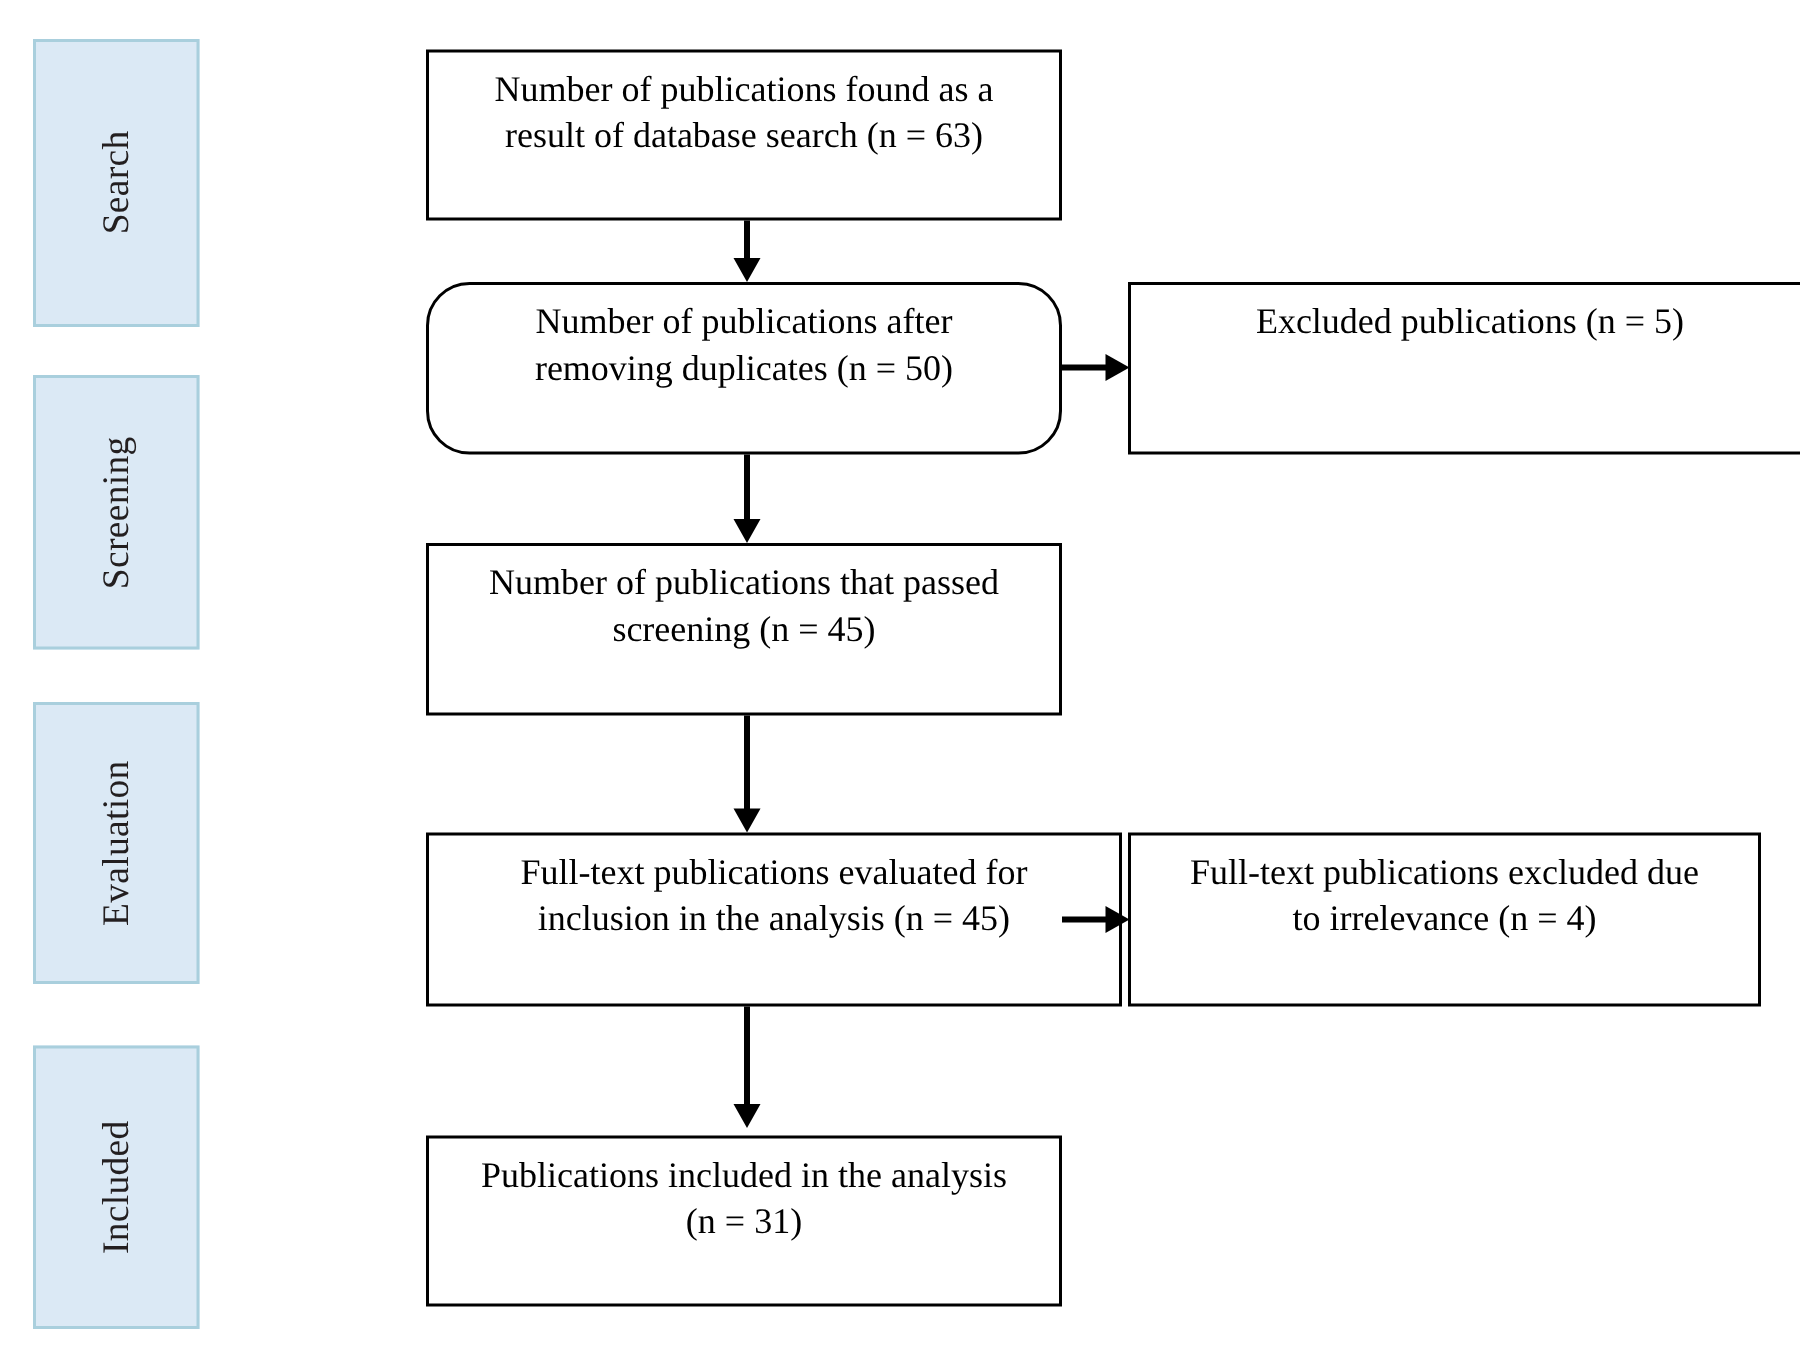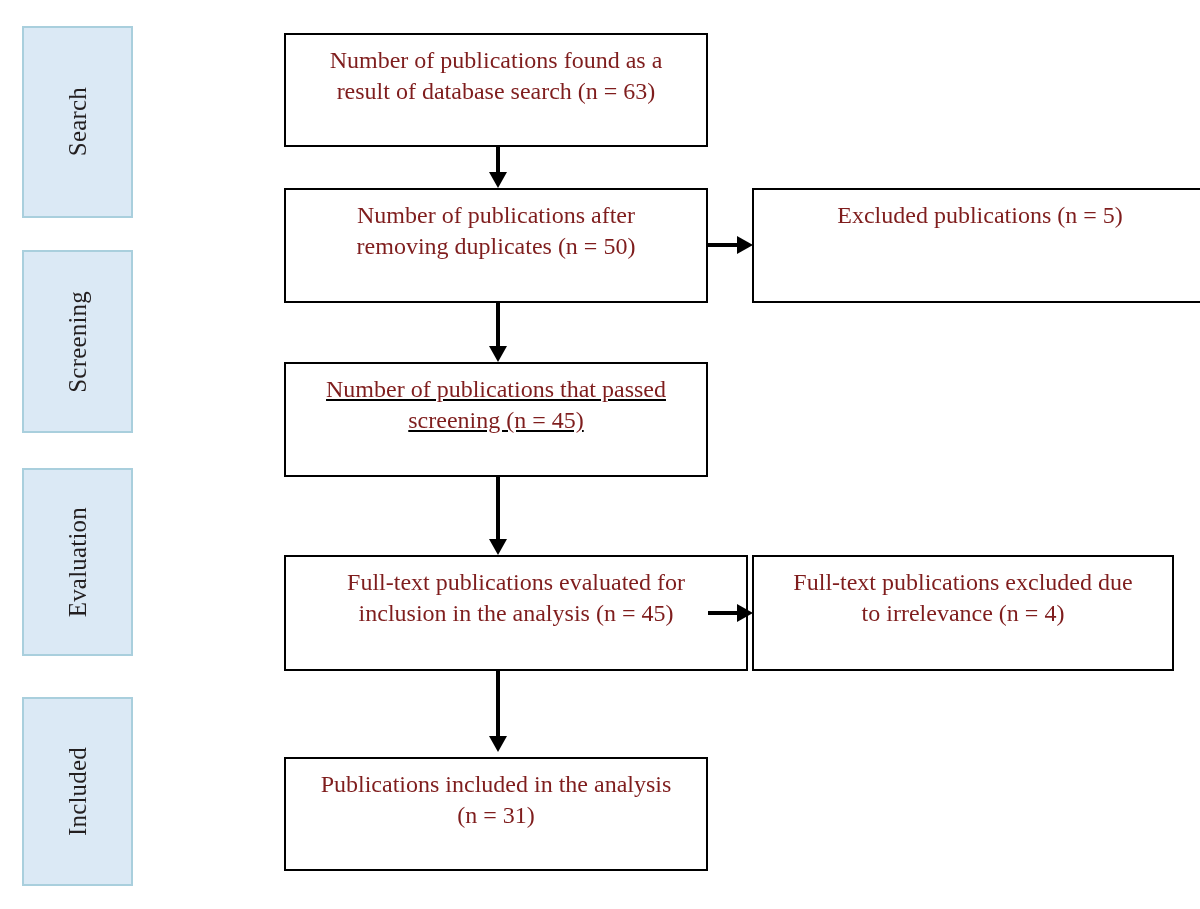--- a/index.html
+++ b/index.html
@@ -45,21 +45,21 @@
     box-sizing: border-box;
     background: #ffffff;
     border: 2.5px solid #000000;
     padding-top: 10px;
     text-align: center;
   }
   .flow-text {
     display: block;
     font-size: 24px;
     line-height: 1.30;
-    color: #7f1d1d;
+    color: #000000;
     padding: 0 14px;
     white-space: pre-line;
   }
 
   
   .v-line {
     position: absolute;
     width: 4px;
     background: #000000;
   }
@@ -104,26 +104,26 @@
 
   <div class="stage-box" style="left:22px; top:697px; width:111px; height:189px;">
     <span class="stage-label">Included</span>
   </div>
 
   <div class="flow-box" style="left:284px; top:33px; width:424px; height:114px;">
     <span class="flow-text">Number of publications found as a
 result of database search (n = 63)</span>
   </div>
 
-  <div class="flow-box" style="left:284px; top:188px; width:424px; height:115px;">
+  <div class="flow-box" style="left:284px; top:188px; width:424px; height:115px;border-radius:29px;">
     <span class="flow-text">Number of publications after
 removing duplicates (n = 50)</span>
   </div>
 
-  <div class="flow-box" style="left:284px; top:362px; width:424px; height:115px;text-decoration:underline;">
+  <div class="flow-box" style="left:284px; top:362px; width:424px; height:115px;">
     <span class="flow-text">Number of publications that passed
 screening (n = 45)</span>
   </div>
 
   <div class="flow-box" style="left:284px; top:555px; width:464px; height:116px;">
     <span class="flow-text">Full-text publications evaluated for
 inclusion in the analysis (n = 45)</span>
   </div>
 
   <div class="flow-box" style="left:284px; top:757px; width:424px; height:114px;">

